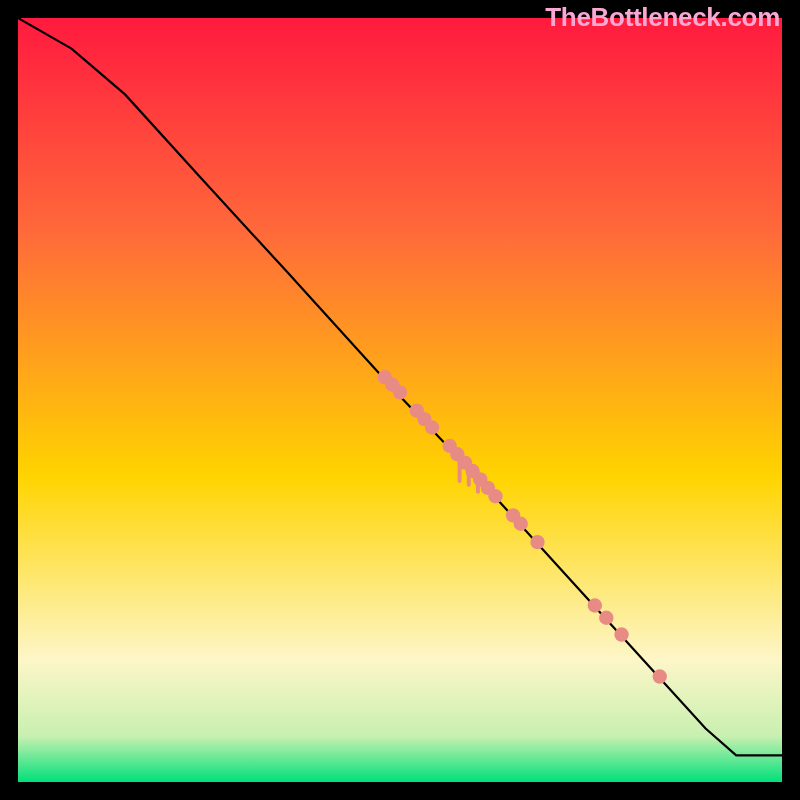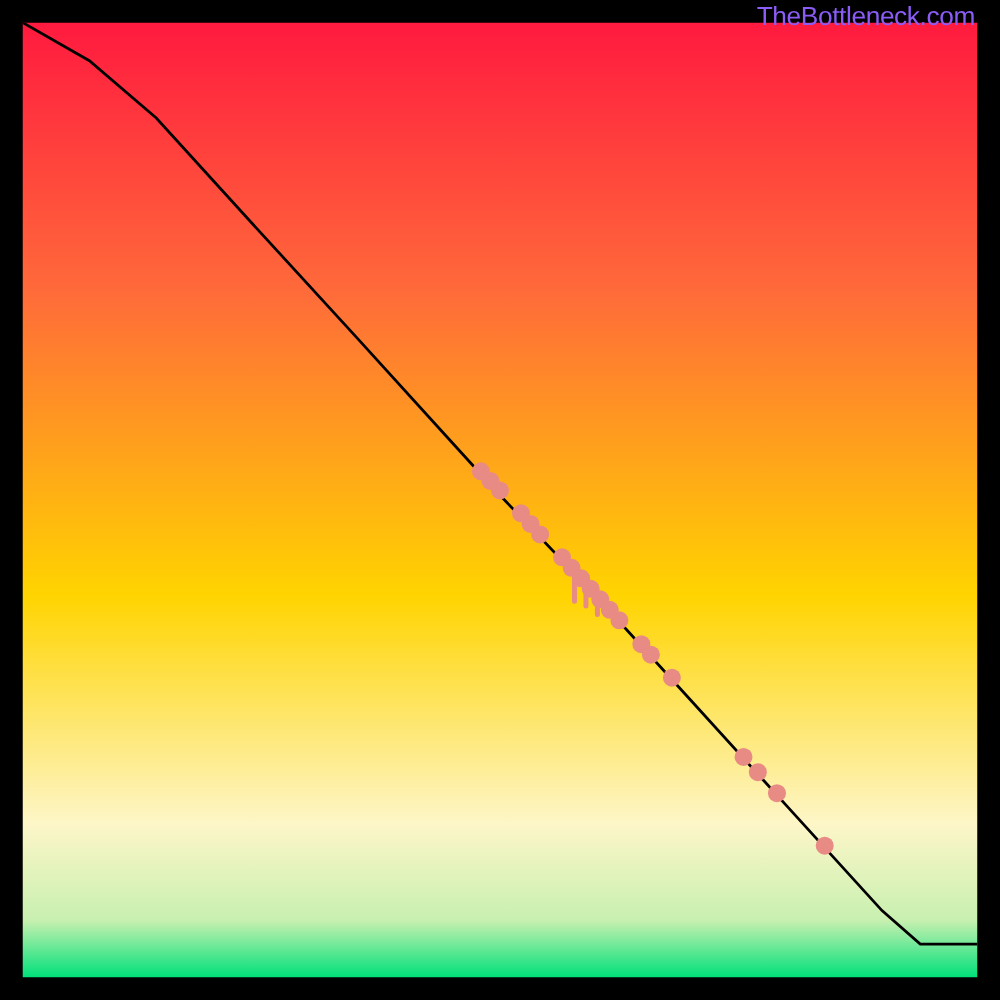--- a/index.html
+++ b/index.html
@@ -14,24 +14,24 @@
     position: absolute;
     left: 18px;
     top: 18px;
     width: 764px;
     height: 764px;
   }
   .watermark {
     position: absolute;
     top: 2px;
     right: 20px;
-    color: #8b5cf6;
+    color: #f9a8d4;
     font-family: Arial, Helvetica, sans-serif;
-    font-size: 21px;
-    font-weight: 400;
+    font-size: 26px;
+    font-weight: 700;
     letter-spacing: -0.3px;
     z-index: 10;
   }
   svg { display: block; }
 </style>
 </head>
 <body>
 
 <div class="watermark">TheBottleneck.com</div>
 

